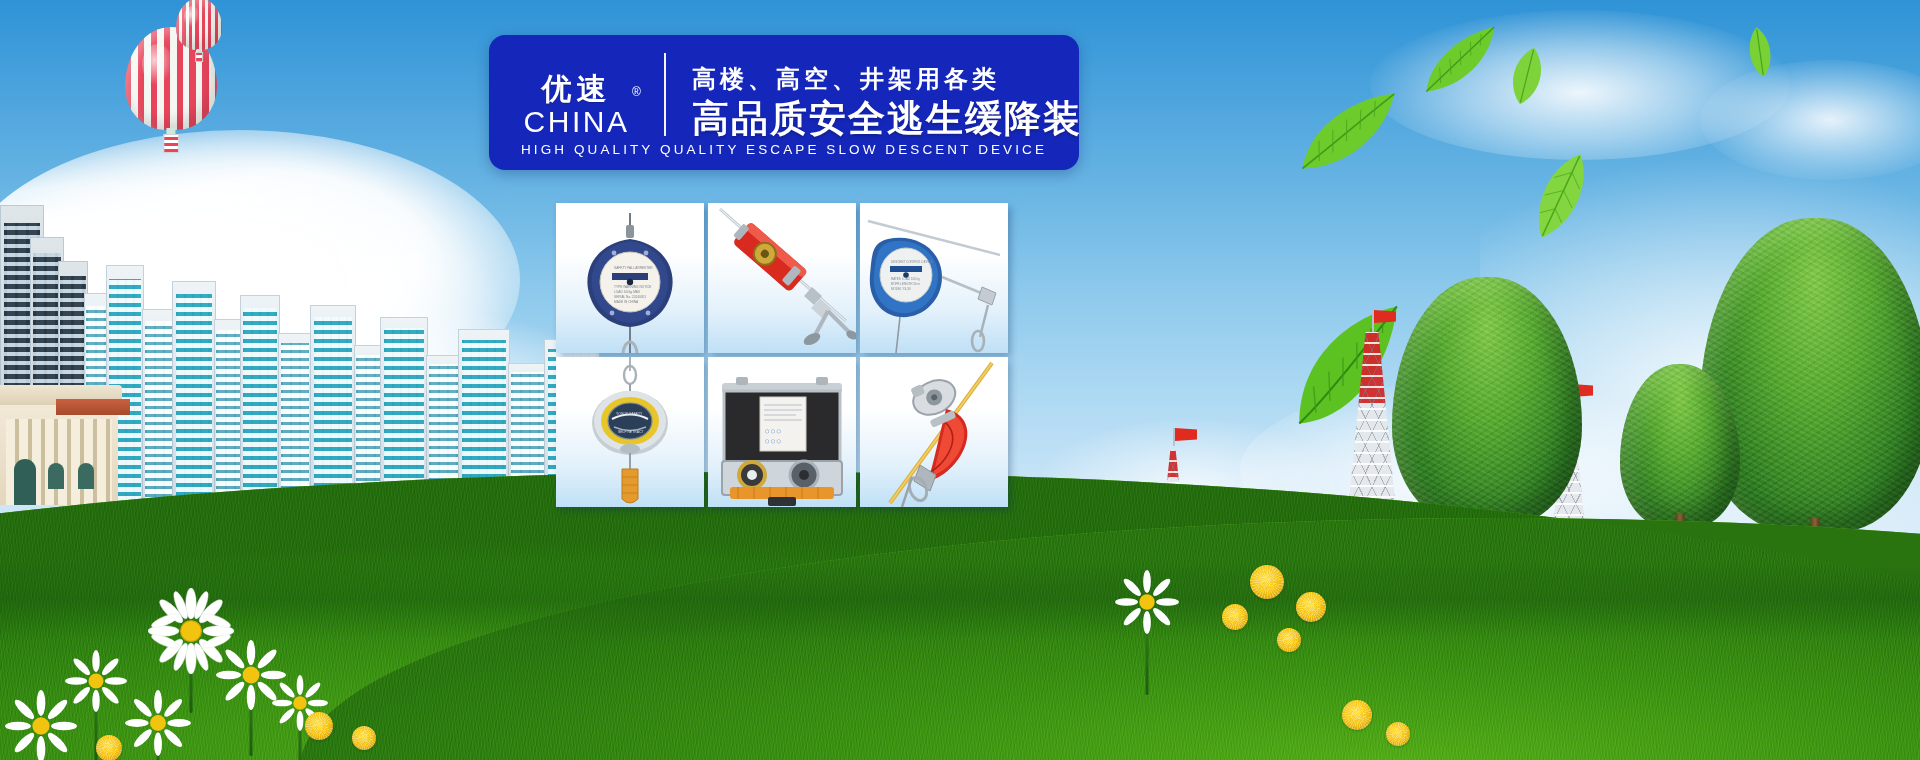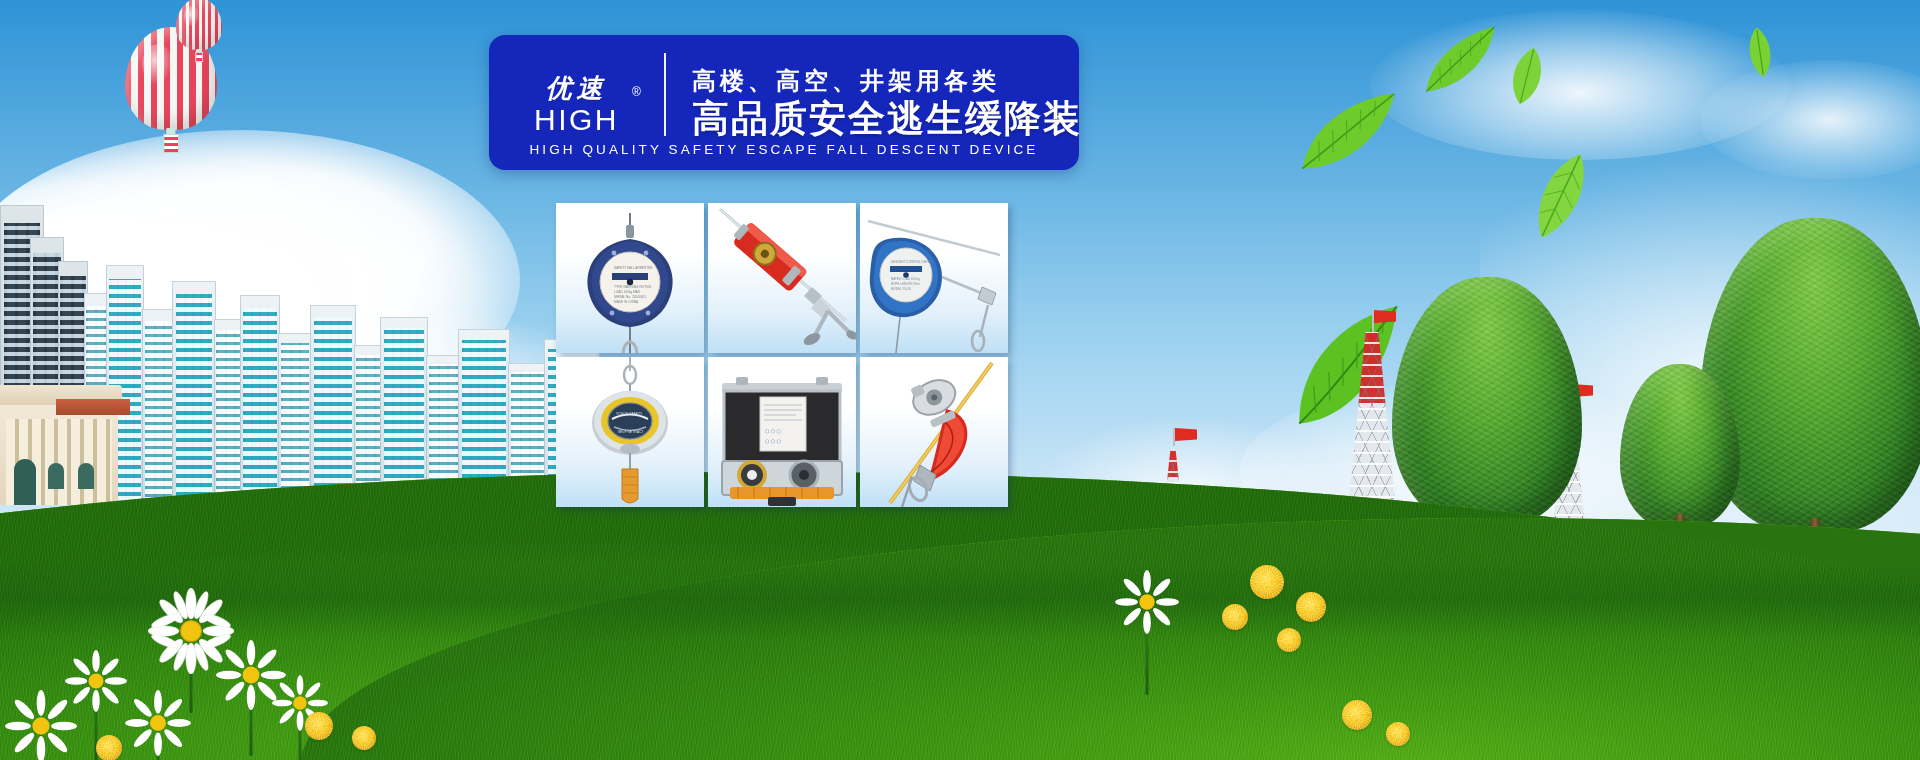--- a/index.html
+++ b/index.html
@@ -254,23 +254,23 @@
     display:flex; align-items:stretch;
     box-shadow:0 4px 14px rgba(0,20,90,.28);
     overflow:hidden;
   }
   .badge-logo{
     width:175px; flex:0 0 175px;
     display:flex; flex-direction:column; align-items:center; justify-content:center;
     padding-top:6px;
   }
   .logo-cn{
-    color:#fff; font-size:26px; line-height:1;
+    color:#fff; font-size:30px; line-height:1;
     font-family:"Liberation Serif","DejaVu Serif",serif;
-    font-style:italic; font-weight:700;
+    font-weight:700;
     letter-spacing:5px; margin-bottom:3px;
     position:relative;
     text-shadow:0 1px 1px rgba(0,0,0,.2);
   }
   .logo-reg{
     position:absolute; right:-15px; top:-4px;
     font-size:11px; font-style:normal; letter-spacing:0;
   }
   .logo-en{
     color:#fff; font-size:30px; line-height:1;
@@ -278,21 +278,21 @@
   }
   .badge-divider{
     width:2px; background:#ffffff; margin:18px 0 34px 0; flex:0 0 2px; opacity:.95;
   }
   .badge-text{
     flex:1; display:flex; flex-direction:column; justify-content:center;
     padding-left:26px; padding-top:2px;
   }
   .hl-small{
     color:#ffffff; font-size:24px; letter-spacing:4px; line-height:1.18;
-    font-weight:700; white-space:nowrap;
+    font-weight:700; white-space:nowrap;font-family:Liberation Mono, monospace;
   }
   .hl-big{
     color:#ffffff; font-size:37px; letter-spacing:2px; line-height:1.18;
     font-weight:700; white-space:nowrap;
     text-shadow:0 2px 3px rgba(0,0,0,.22);
     margin-top:2px;
   }
   #headline-en{
     position:absolute; left:489px; top:142px; width:590px;
     text-align:center; color:#ffffff;
@@ -832,24 +832,24 @@
         <ellipse cx="58" cy="132" rx="8" ry="12" transform="rotate(-22 58 132)" fill="none" stroke="#a4adb4" stroke-width="3"></ellipse>
         <path d="M52 120 L42 150" stroke="#9aa3aa" stroke-width="2.4"></path>
       </svg>
     </div>
   </div>
 
   <div id="headline-badge">
     <div class="badge-logo">
       <div class="logo-cn">优速</div>
       <span class="logo-reg" style="position:absolute;left:143px;top:50px;color:#fff;font-size:12px;">®</span>
-      <div class="logo-en">HIGH</div>
+      <div class="logo-en">CHINA</div>
     </div>
     <div class="badge-divider"></div>
     <div class="badge-text">
       <div class="hl-small">高楼、高空、井架用各类</div>
       <div class="hl-big">高品质安全逃生缓降装置</div>
     </div>
   </div>
-  <div id="headline-en">HIGH QUALITY SAFETY ESCAPE FALL DESCENT DEVICE</div>
+  <div id="headline-en">HIGH QUALITY QUALITY ESCAPE SLOW DESCENT DEVICE</div>
 
 
 </div>
 
 </body></html>

